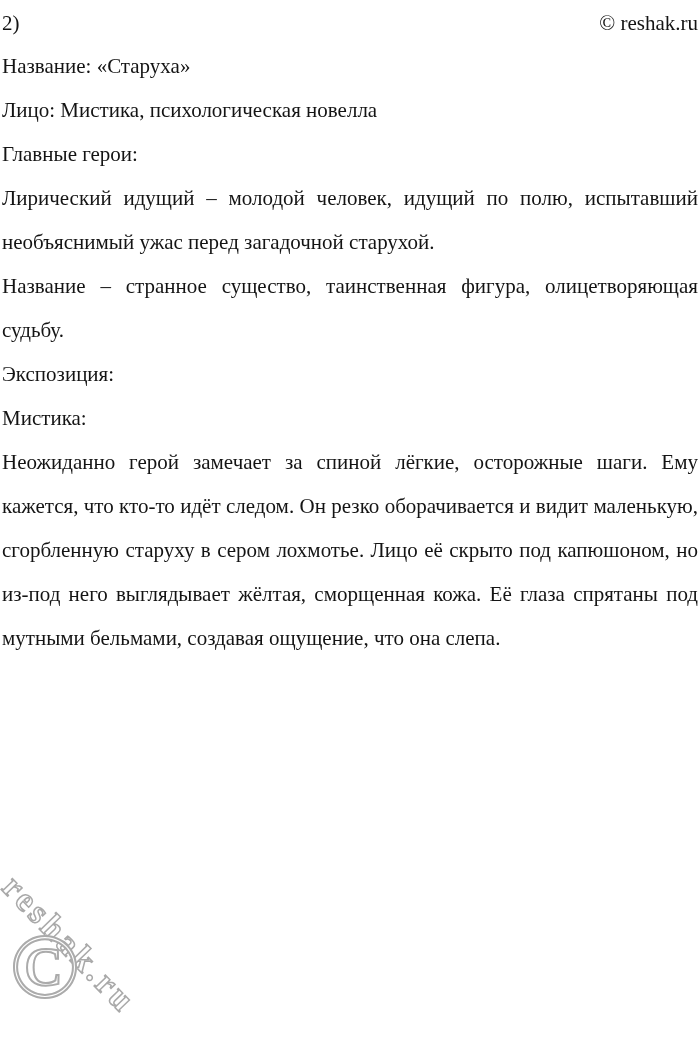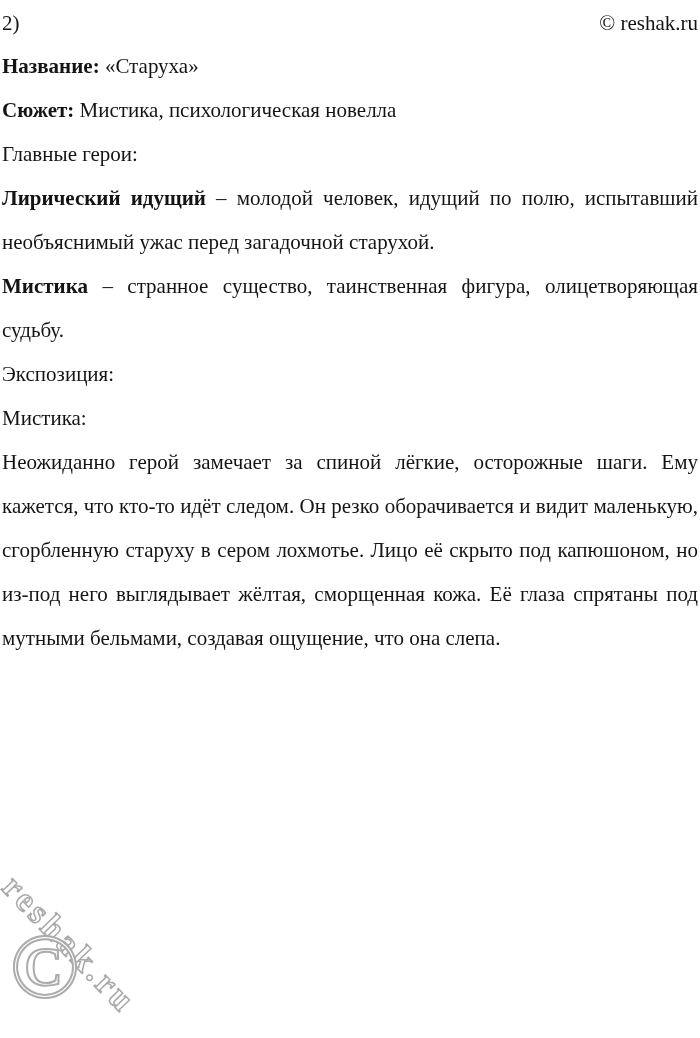--- a/index.html
+++ b/index.html
@@ -26,21 +26,21 @@
     font-weight: normal;
     line-height: 44px;
   }
   .page-header {
     display: flex;
     justify-content: space-between;
     align-items: flex-start;
     font-size: 21px;
     line-height: 42px;
   }
-  .b { font-weight: bold; }
+  .b { font-weight: normal; }
   .j { text-align: justify; }
   h1.doc-title {
     font-size: 21px;
     font-weight: bold;
   }
   
   .watermark-text {
     position: absolute;
     z-index: 1;
     left: 22px;
@@ -75,27 +75,27 @@
 <div class="content">
 
   <div class="page-header">
     <span>2)</span>
     <span>© reshak.ru</span>
   </div>
 
 
   <p class="j"><span class="b">Название:</span><span> «Старуха»</span></p>
 
-  <p class="j"><span class="b">Сюжет:</span><span> Мистика, психологическая новелла</span></p>
+  <p class="j"><span class="b">Лицо:</span><span> Мистика, психологическая новелла</span></p>
 
   <p class="b">Главные герои:</p>
 
   <p class="j"><span class="b">Лирический идущий</span><span> – молодой человек, идущий по полю, испытавший необъяснимый ужас перед загадочной старухой.</span></p>
 
-  <p class="j"><span class="b">Мистика</span><span> – странное существо, таинственная фигура, олицетворяющая судьбу.</span></p>
+  <p class="j"><span class="b">Название</span><span> – странное существо, таинственная фигура, олицетворяющая судьбу.</span></p>
 
 
   <p class="b">Экспозиция:</p>
 
 
   <p class="b">Мистика:</p>
 
   <p class="j">Неожиданно герой замечает за спиной лёгкие, осторожные шаги. Ему кажется, что кто-то идёт следом. Он резко оборачивается и видит маленькую, сгорбленную старуху в сером лохмотье. Лицо её скрыто под капюшоном, но из-под него выглядывает жёлтая, сморщенная кожа. Её глаза спрятаны под мутными бельмами, создавая ощущение, что она слепа.</p>
 
 </div>

